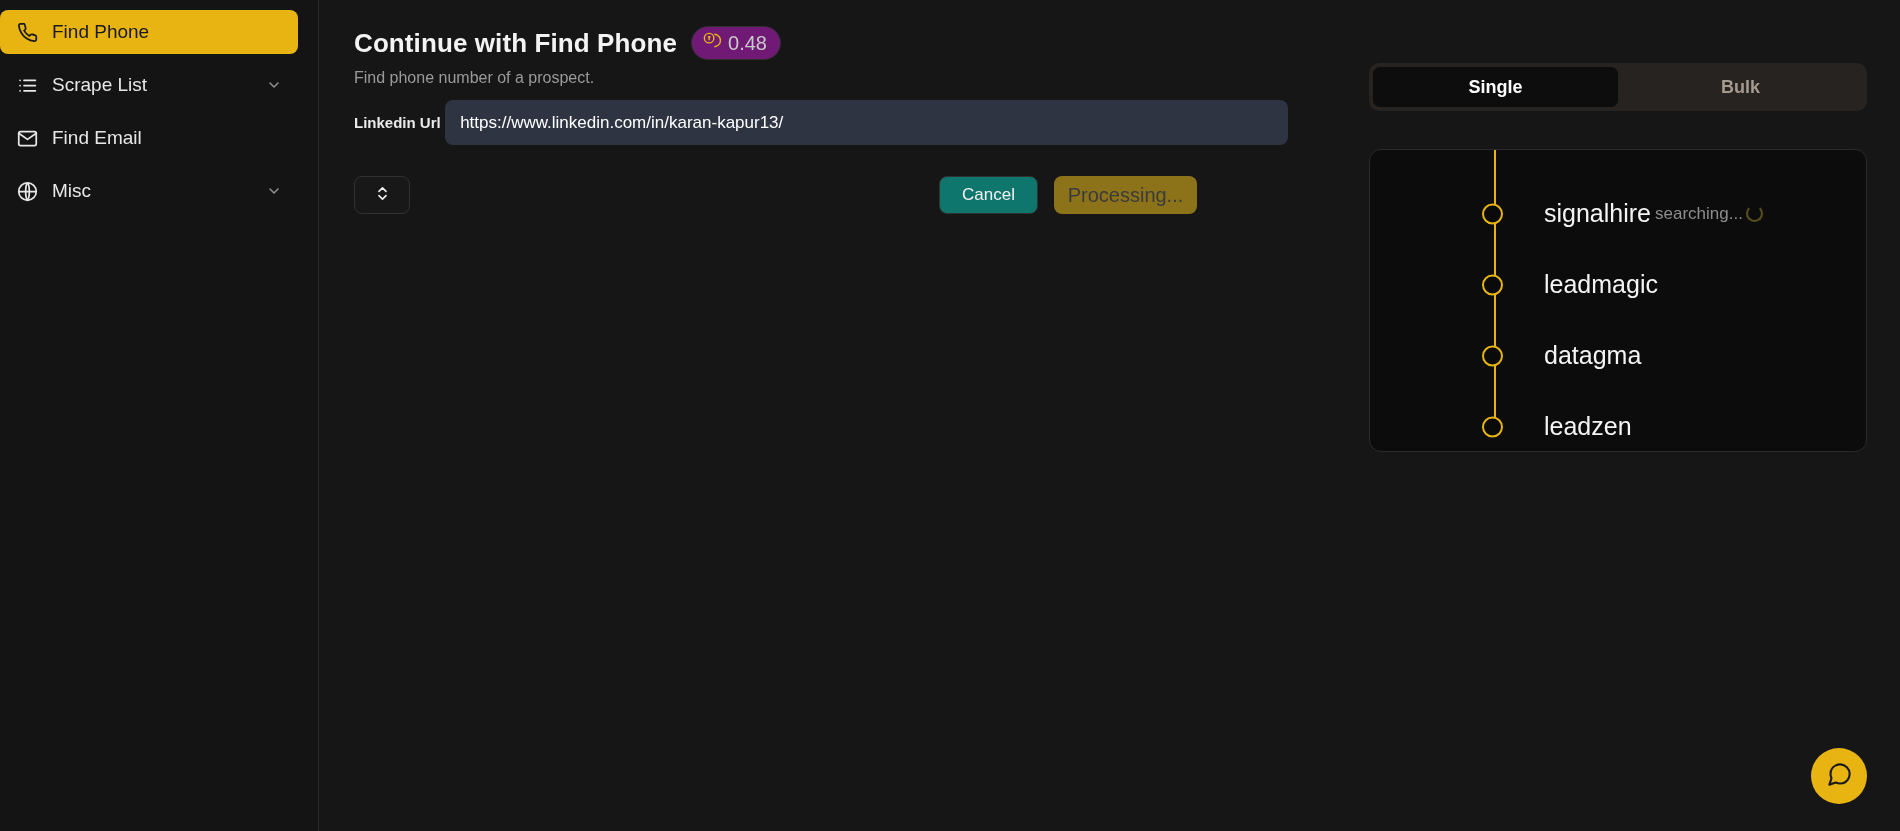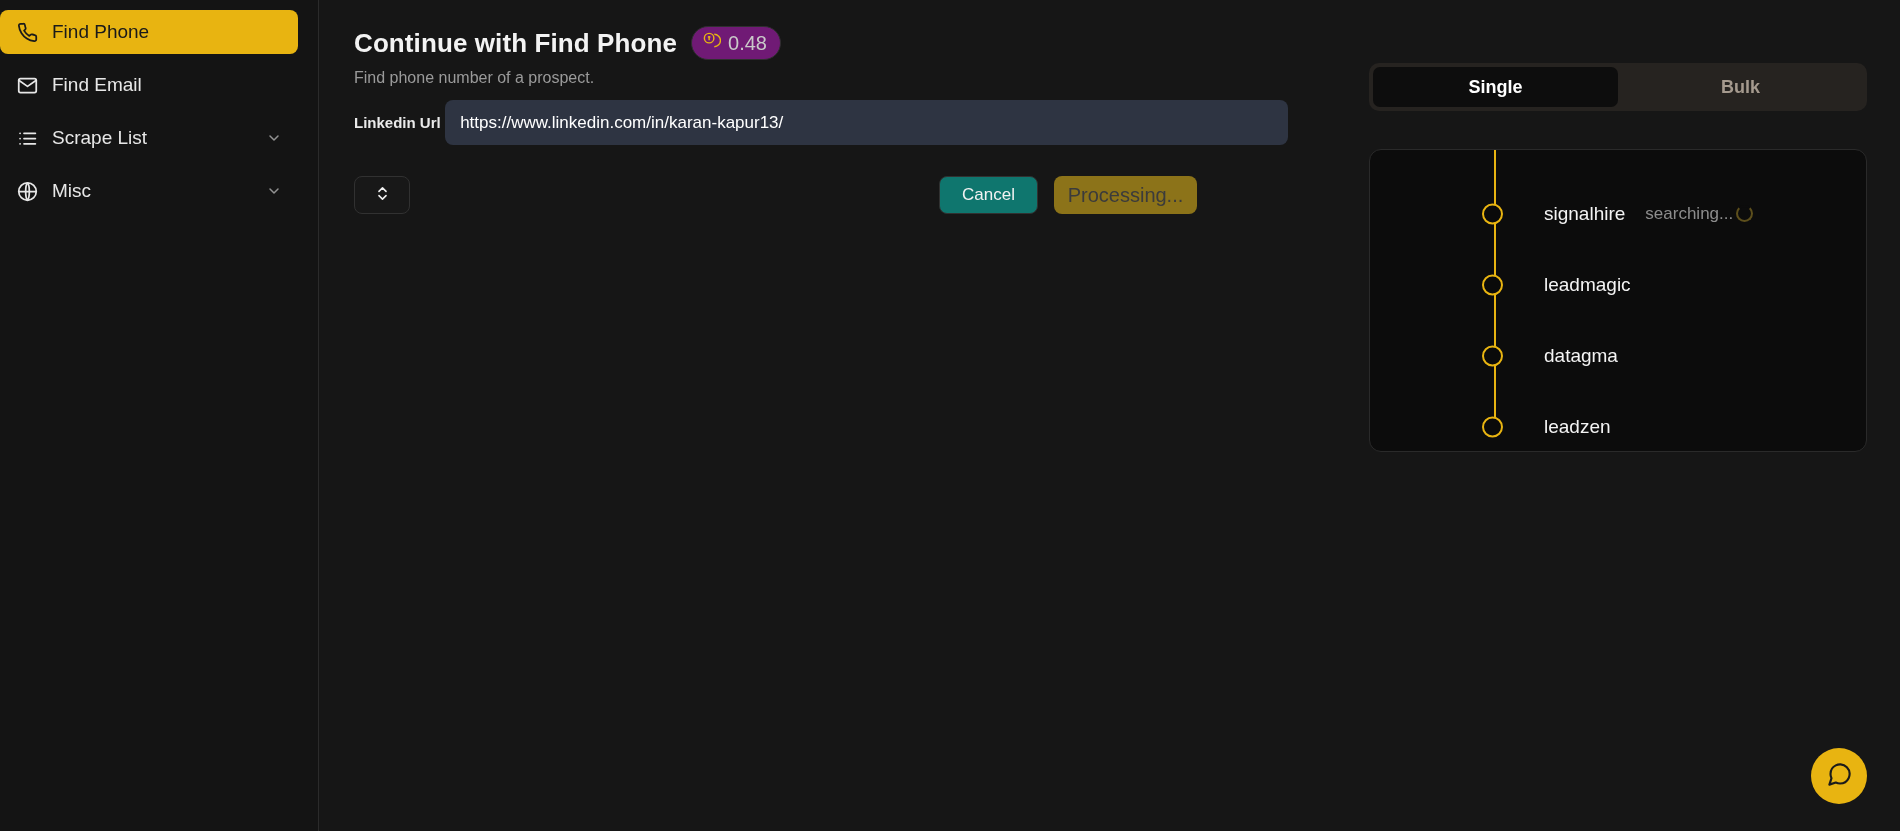--- a/index.html
+++ b/index.html
@@ -230,26 +230,26 @@
     transform: translateY(-50%);
     width: 21px;
     height: 21px;
     border: 2px solid #e8b411;
     border-radius: 50%;
     background: #0a0a0a;
     box-sizing: border-box;
   }
   .tl-label {
     margin-left: 71px;
-    font-size: 19px;
+    font-size: 25px;
     color: #f4f4f4;
     font-weight: 500;
   }
   .tl-status {
-    margin-left: 20px;
+    margin-left: 4px;
     font-size: 17px;
     color: #8d8d8d;
     display: flex;
     align-items: center;
     gap: 2px;
     justify-content: space-between;
   }
   .tl-spinner {
     width: 17px;
     height: 17px;
@@ -286,43 +286,43 @@
       <span class="nav-icon">
         <svg width="21" height="21" viewBox="0 0 24 24" fill="none" stroke="#1a1a1a" stroke-width="2" stroke-linecap="round" stroke-linejoin="round">
           <path d="M22 16.92v3a2 2 0 0 1-2.18 2 19.79 19.79 0 0 1-8.63-3.07 19.5 19.5 0 0 1-6-6 19.79 19.79 0 0 1-3.07-8.67A2 2 0 0 1 4.11 2h3a2 2 0 0 1 2 1.72c.127.96.36 1.903.7 2.81a2 2 0 0 1-.45 2.11L8.09 9.91a16 16 0 0 0 6 6l1.27-1.27a2 2 0 0 1 2.11-.45c.907.34 1.85.573 2.81.7A2 2 0 0 1 22 16.92z"></path>
         </svg>
       </span>
       <span class="nav-label">Find Phone</span>
     </div>
 
     <div class="nav-item">
       <span class="nav-icon">
-        <svg width="21" height="21" viewBox="0 0 24 24" fill="none" stroke="#e7e7e7" stroke-width="2" stroke-linecap="round" stroke-linejoin="round">
-          <rect x="2" y="4" width="20" height="16" rx="2"></rect>
-          <path d="M2 6l10 7 10-7"></path>
-        </svg>
-      </span>
-      <span class="nav-label">Find Email</span>
-    </div>
-
-    <div class="nav-item">
-      <span class="nav-icon">
         <svg width="21" height="21" viewBox="0 0 24 24" fill="none" stroke="#e7e7e7" stroke-width="2" stroke-linecap="round">
           <path d="M8 6h13M8 12h13M8 18h13"></path>
           <circle cx="3.5" cy="6" r="1" fill="#e7e7e7" stroke="none"></circle>
           <circle cx="3.5" cy="12" r="1" fill="#e7e7e7" stroke="none"></circle>
           <circle cx="3.5" cy="18" r="1" fill="#e7e7e7" stroke="none"></circle>
         </svg>
       </span>
       <span class="nav-label">Scrape List</span>
       <span class="nav-chevron">
         <svg width="16" height="16" viewBox="0 0 24 24" fill="none" stroke="#bdbdbd" stroke-width="2.2" stroke-linecap="round" stroke-linejoin="round">
             <path d="M6 9l6 6 6-6"></path>
           </svg>
       </span>
+    </div>
+
+    <div class="nav-item">
+      <span class="nav-icon">
+        <svg width="21" height="21" viewBox="0 0 24 24" fill="none" stroke="#e7e7e7" stroke-width="2" stroke-linecap="round" stroke-linejoin="round">
+          <rect x="2" y="4" width="20" height="16" rx="2"></rect>
+          <path d="M2 6l10 7 10-7"></path>
+        </svg>
+      </span>
+      <span class="nav-label">Find Email</span>
     </div>
 
     <div class="nav-item">
       <span class="nav-icon">
         <svg width="21" height="21" viewBox="0 0 24 24" fill="none" stroke="#e7e7e7" stroke-width="2">
           <circle cx="12" cy="12" r="10"></circle>
           <path d="M2 12h20M12 2c2.8 3 2.8 17 0 20M12 2c-2.8 3-2.8 17 0 20"></path>
         </svg>
       </span>
       <span class="nav-label">Misc</span>

